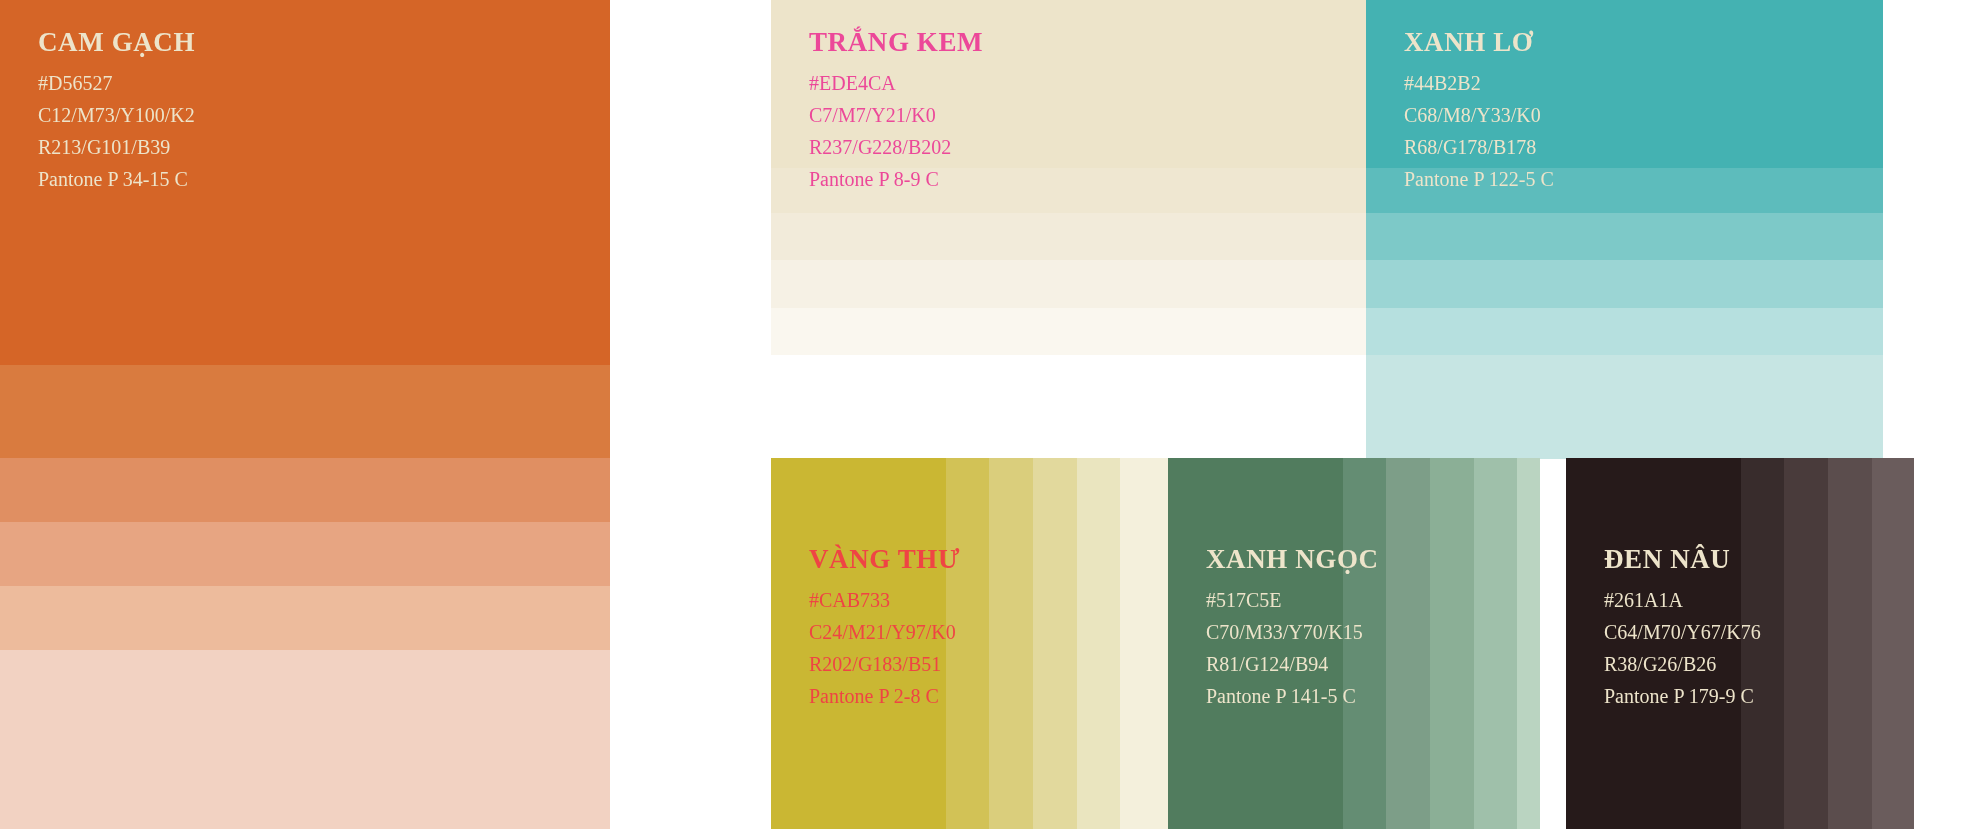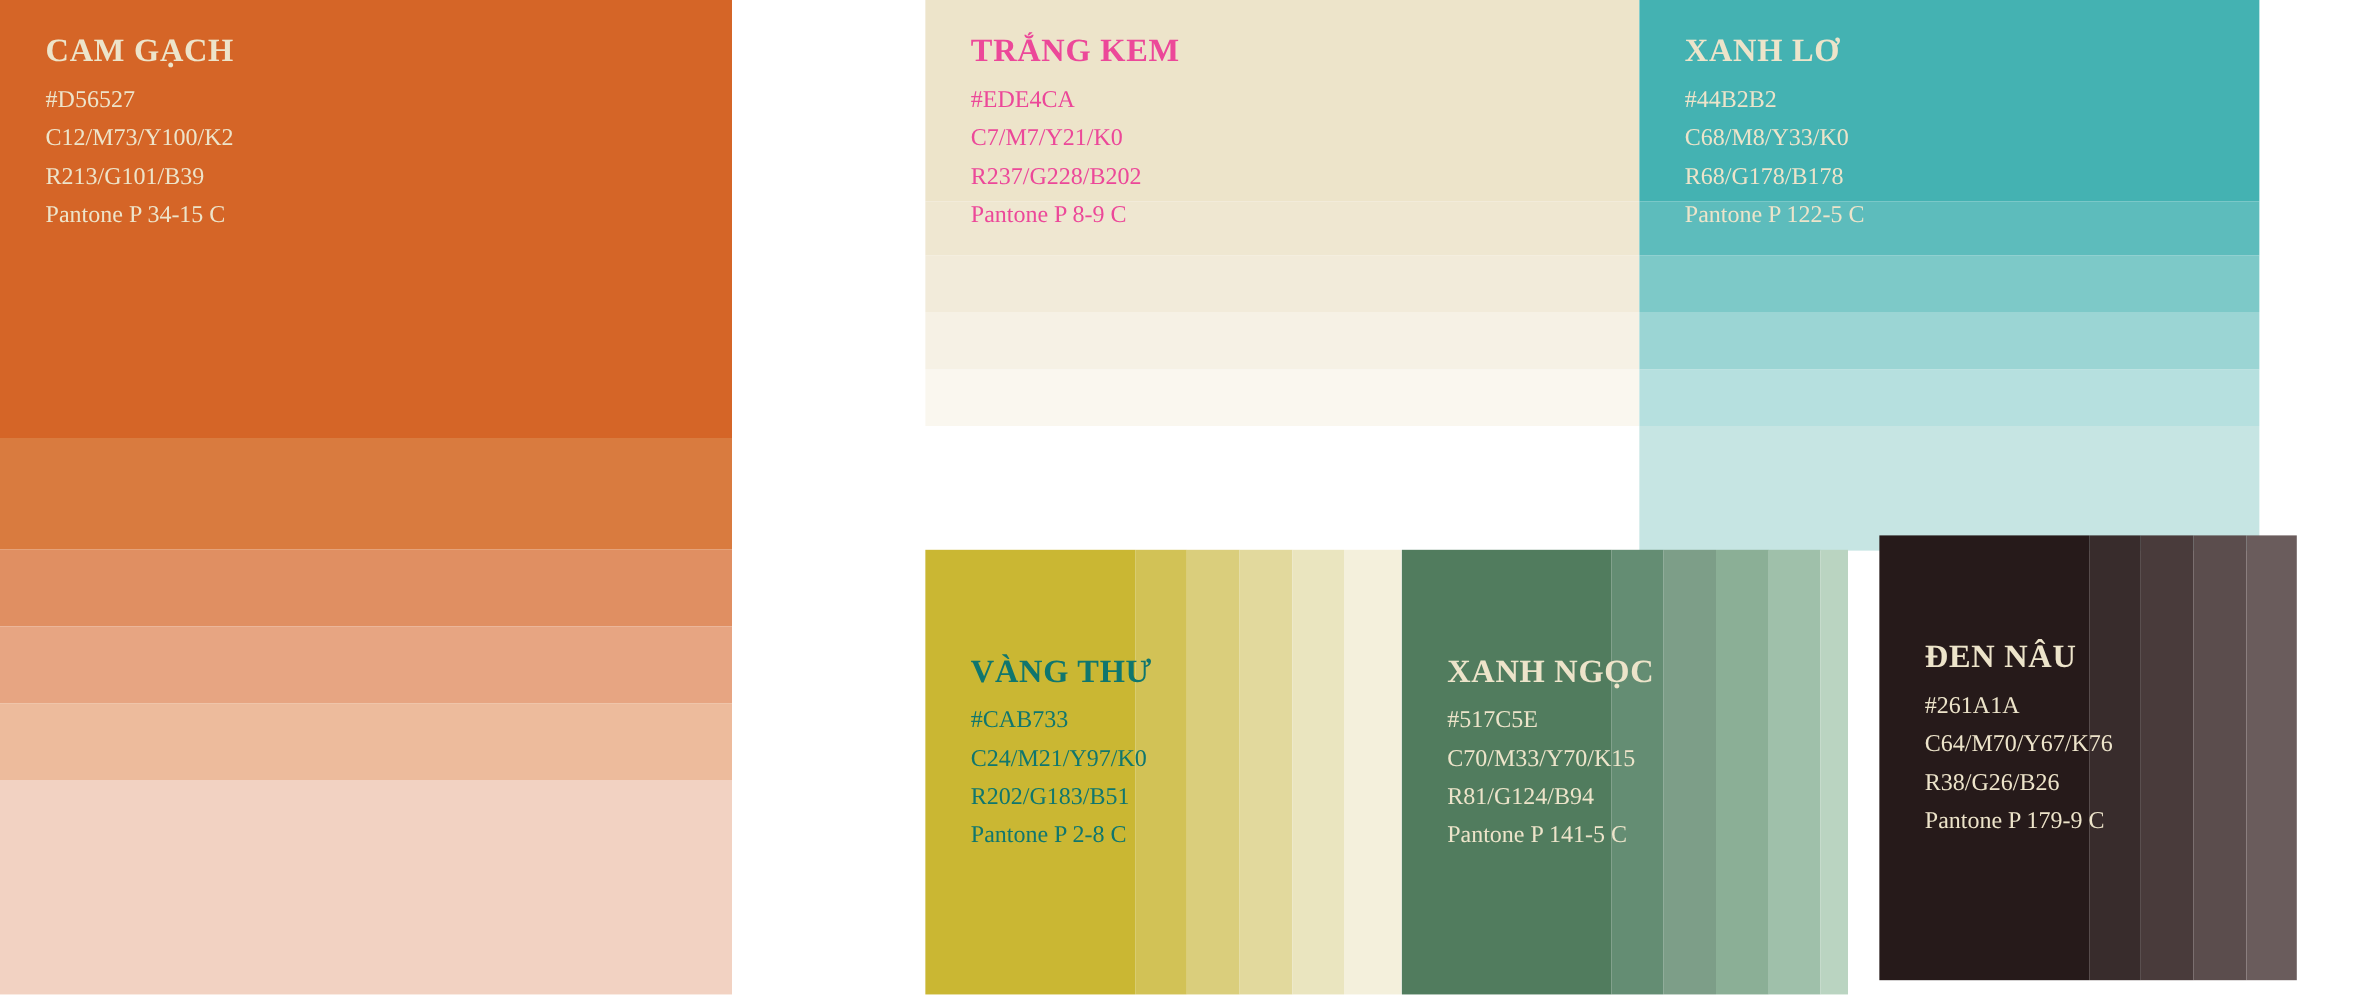--- a/index.html
+++ b/index.html
@@ -45,21 +45,21 @@
   }
 
   
   #swatch-cam-gach{ left:0px;    top:0px;   width:610px; height:829px; }
   #swatch-trang-kem{ left:771px; top:0px;   width:595px; height:459px; }
   #swatch-xanh-lo{  left:1366px; top:0px;   width:517px; height:459px; }
 
   
   #swatch-vang-thu{  left:771px;  top:458px; width:397px; height:371px; }
   #swatch-xanh-ngoc{ left:1168px; top:458px; width:372px; height:371px; }
-  #swatch-den-nau{   left:1566px; top:446px; width:348px; height:371px;padding-left:22px; }
+  #swatch-den-nau{   left:1566px; top:458px; width:348px; height:371px;padding-left:22px; }
 
   
   #swatch-cam-gach  .info{ left:38px; top:28px; }
   #swatch-trang-kem .info{ left:38px; top:28px; }
   #swatch-xanh-lo   .info{ left:38px; top:28px; }
   #swatch-vang-thu  .info{ left:38px; top:87px; }
   #swatch-xanh-ngoc .info{ left:38px; top:87px; }
   #swatch-den-nau   .info{ left:38px; top:87px; }
 </style>
 </head>
@@ -123,21 +123,21 @@
 
   <div class="swatch" id="swatch-vang-thu">
     <div class="tints horizontal">
         <div class="tint" style="background: rgb(202, 183, 51); width: 175px; height: 100%;"></div>
         <div class="tint" style="background: rgb(210, 194, 86); width: 43px; height: 100%;"></div>
         <div class="tint" style="background: rgb(218, 206, 124); width: 44px; height: 100%;"></div>
         <div class="tint" style="background: rgb(226, 217, 157); width: 44px; height: 100%;"></div>
         <div class="tint" style="background: rgb(234, 229, 191); width: 43px; height: 100%;"></div>
         <div class="tint" style="background: rgb(244, 240, 220); width: 48px; height: 100%;"></div>
       </div>
-    <div class="info" style="color: #0f766e;">
+    <div class="info" style="color: #ef4444;">
       <div class="title">VÀNG THƯ</div>
       <div class="line">#CAB733</div>
       <div class="line">C24/M21/Y97/K0</div>
       <div class="line">R202/G183/B51</div>
       <div class="line">Pantone P 2-8 C</div>
     </div>
   </div>
 
   <div class="swatch" id="swatch-xanh-ngoc">
     <div class="tints horizontal">

